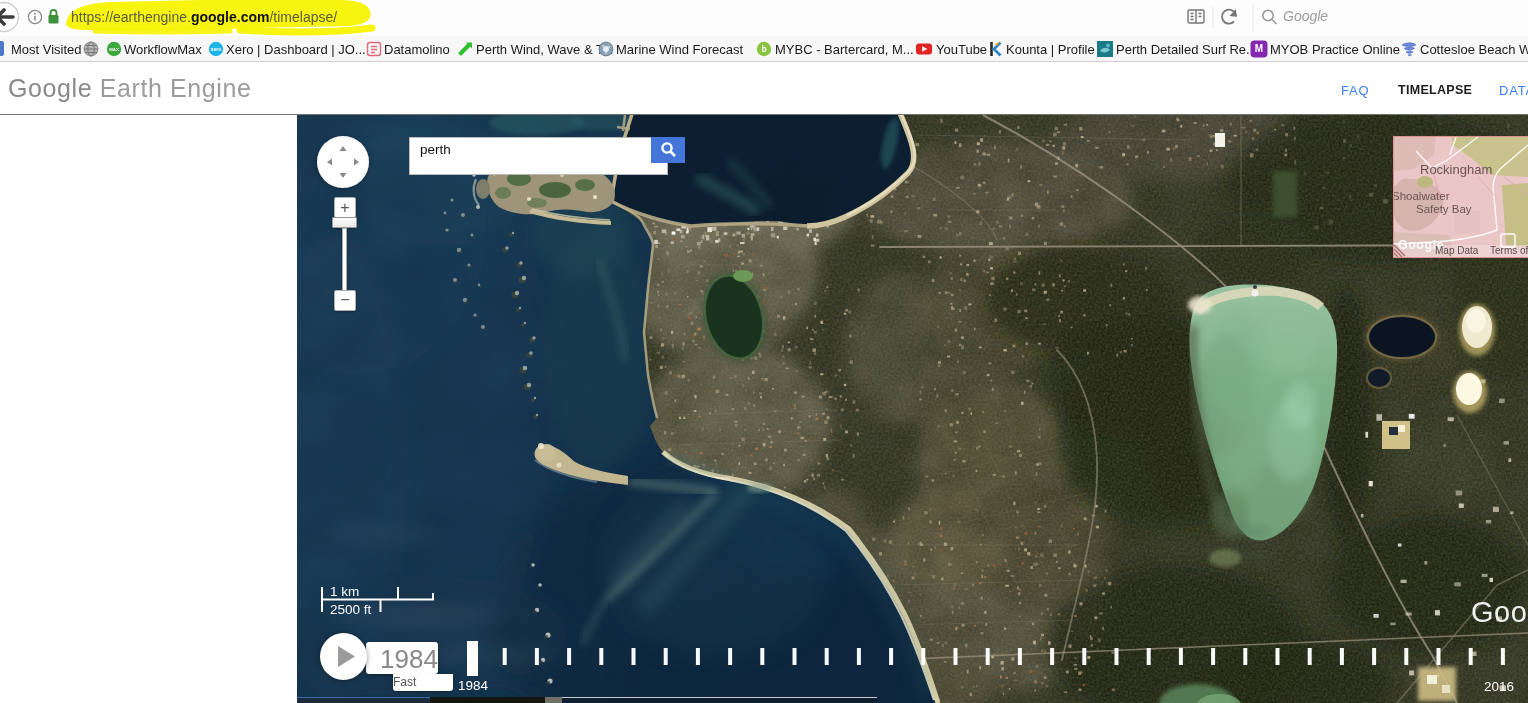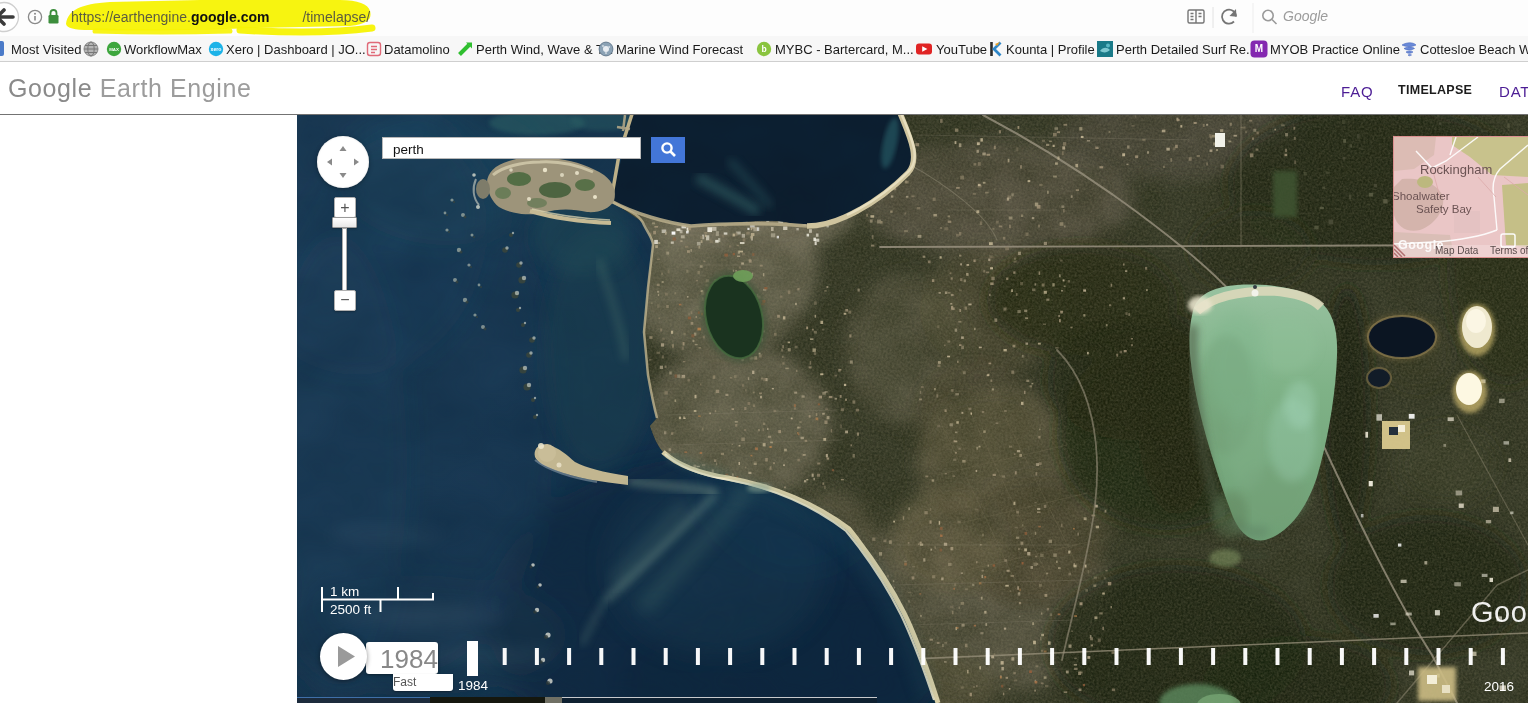--- a/index.html
+++ b/index.html
@@ -2,21 +2,21 @@
 <html><head><meta charset="utf-8"><title>t</title><style>
 * { margin:0; padding:0; box-sizing:border-box; }
 html,body { width:1528px; height:703px; overflow:hidden; background:#fff;
   font-family:"Liberation Sans", sans-serif; }
 .abs { position:absolute; }
 #toolbar { position:absolute; left:0; top:0; width:1528px; height:36px; background:#fdfdfd; }
 #bookmarks { position:absolute; left:0; top:36px; width:1528px; height:26px; background:#f7f7f7; border-bottom:1px solid #cfcfcf; }
 .bm { position:absolute; top:36px; height:26px; font-size:13px; color:#1a1a1a; white-space:nowrap; line-height:27px; z-index:5; }
 #header { position:absolute; left:0; top:63px; width:1528px; height:52px; background:#fff; border-bottom:1px solid #737373; }
 #map { position:absolute; left:297px; top:115px; width:1231px; height:588px; overflow:hidden; background:#173349; }
-.navlink { position:absolute; top:20px; font-size:15px; letter-spacing:0.8px; color:#4c1d95; }
+.navlink { position:absolute; top:20px; font-size:13px; letter-spacing:0.8px; color:#3b82f6; }
 </style></head><body>
 
 <div id="toolbar">
  <svg class="abs" style="left:0;top:0" width="1528" height="36" xmlns="http://www.w3.org/2000/svg">
   <g fill="#f7f303" opacity="0.95">
    <path d="M 66,24 C 68,10 80,4 110,2 L 200,0 L 340,0 C 358,0 368,4 370,11 C 372,18 369,24 350,26 L 250,28 C 180,31 120,31 90,30 C 74,30 67,28 66,24 Z"></path>
   </g>
   <path d="M 240,30 Q 320,35 372,28" stroke="#f7f303" stroke-width="7" fill="none" stroke-linecap="round" opacity="0.95"></path>
   <path d="M 95,31 Q 160,33 230,31" stroke="#f7f303" stroke-width="5" fill="none" stroke-linecap="round" opacity="0.9"></path>
   <circle cx="4" cy="17" r="14.5" fill="#fff" stroke="#cfcfcf" stroke-width="1.3"></circle>
@@ -30,21 +30,21 @@
    <rect x="1188" y="10" width="16" height="13" rx="1.5"></rect>
    <path d="M 1196,10 V 23 M 1190.5,13.5 H 1193.5 M 1190.5,16.5 H 1193.5 M 1190.5,19.5 H 1193.5 M 1198.5,13.5 H 1201.5 M 1198.5,16.5 H 1201.5"></path>
   </g>
   <line x1="1213" y1="7" x2="1213" y2="28" stroke="#e2e2e2" stroke-width="1"></line>
   <path d="M 1236,16.5 a 7,7 0 1 0 -2,5" stroke="#757575" stroke-width="1.8" fill="none"></path>
   <path d="M 1236,9 L 1236.5,16.8 L 1229.5,16" fill="#757575"></path>
   <line x1="1253" y1="3" x2="1253" y2="33" stroke="#ededed" stroke-width="1"></line>
   <circle cx="1268" cy="15.5" r="5.2" fill="none" stroke="#9a9a9a" stroke-width="1.6"></circle>
   <line x1="1272" y1="19.5" x2="1276.5" y2="24" stroke="#9a9a9a" stroke-width="1.6"></line>
  </svg>
- <div class="abs" style="left:71px; top:9px; font-size:14px; color:#5c5c40;">https://earthengine.<span style="color:#111; font-weight:700;">google.com</span><span style="color:#5c5c40;margin-left:33px;">/timelapse/</span></div>
+ <div class="abs" style="left:71px; top:9px; font-size:14px; color:#5c5c40;">https://earthengine.<span style="color:#111; font-weight:700;">google.com</span><span style="color:#5c5c40;">/timelapse/</span></div>
  <div class="abs" style="left:1283px; top:8px; font-size:14px; font-style:italic; color:#9c9c9c;">Google</div>
 </div>
 <div id="bookmarks"></div>
 <svg class="abs" style="left:0;top:36px;z-index:6" width="1528" height="26" xmlns="http://www.w3.org/2000/svg">
  <rect x="-6" y="5" width="10" height="15" rx="2" fill="#4a7ac8"></rect>
  <g transform="translate(91,13)">
       <circle r="7" fill="#b5b5b5"></circle>
       <circle r="7" fill="none" stroke="#8a8a8a" stroke-width="1"></circle>
       <ellipse rx="3.2" ry="7" fill="none" stroke="#777" stroke-width="1"></ellipse>
       <path d="M -7,0 H 7 M -6,-3.5 H 6 M -6,3.5 H 6" stroke="#777" stroke-width="1" fill="none"></path>
@@ -1505,21 +1505,21 @@
         <path d="M 26,10 L 29.5,15 L 22.5,15 Z"></path>
         <path d="M 26,42 L 29.5,37 L 22.5,37 Z"></path>
         <path d="M 10,26 L 15,22.5 L 15,29.5 Z"></path>
         <path d="M 42,26 L 37,22.5 L 37,29.5 Z"></path>
       </g>
     </svg>
 <div class="abs" style="left:37px; top:82px; width:22px; height:21px; background:#fff; border:1px solid #b0b0b0; border-radius:2px; box-shadow:0 1px 2px rgba(0,0,0,0.3); font-size:16px; color:#555; text-align:center; line-height:19px;">+</div>
 <div class="abs" style="left:35px; top:102px; width:25px; height:11px; background:linear-gradient(#fff,#e8e8e8); border:1px solid #999; border-radius:1px; box-shadow:0 1px 2px rgba(0,0,0,0.3);"></div>
 <div class="abs" style="left:45px; top:113px; width:5px; height:63px; background:#fff; border:1px solid #aaa; box-shadow:0 1px 2px rgba(0,0,0,0.25);"></div>
 <div class="abs" style="left:37px; top:175px; width:22px; height:21px; background:#fff; border:1px solid #b0b0b0; border-radius:2px; box-shadow:0 1px 2px rgba(0,0,0,0.3); font-size:16px; color:#555; text-align:center; line-height:18px;">−</div>
-<div class="abs" style="left:85px; top:22px; width:259px; height:22px; background:#fff; border:1px solid #b8b8b8; font-size:13.5px; color:#111; line-height:24px; padding-left:10px;">perth</div>
+<div class="abs" style="left:112px; top:22px; width:259px; height:38px; background:#fff; border:1px solid #b8b8b8; font-size:13.5px; color:#111; line-height:24px; padding-left:10px;">perth</div>
 <div class="abs" style="left:354px; top:22px; width:34px; height:26px; background:#4376d8;"></div>
 <svg class="abs" style="left:354px; top:22px;" width="34" height="26">
       <circle cx="16" cy="11" r="4.6" fill="none" stroke="#fff" stroke-width="2.4"></circle>
       <line x1="19.5" y1="14.5" x2="24" y2="19" stroke="#fff" stroke-width="2.6"></line>
     </svg>
 <svg class="abs" style="left:18px; top:464px;" width="130" height="42" xmlns="http://www.w3.org/2000/svg">
 <g stroke="#fff" stroke-width="2" fill="none">
 <path d="M 7,8 L 7,33"></path>
         <path d="M 7,20.5 L 119,20.5"></path>
         <path d="M 83,8 L 83,20.5"></path>

